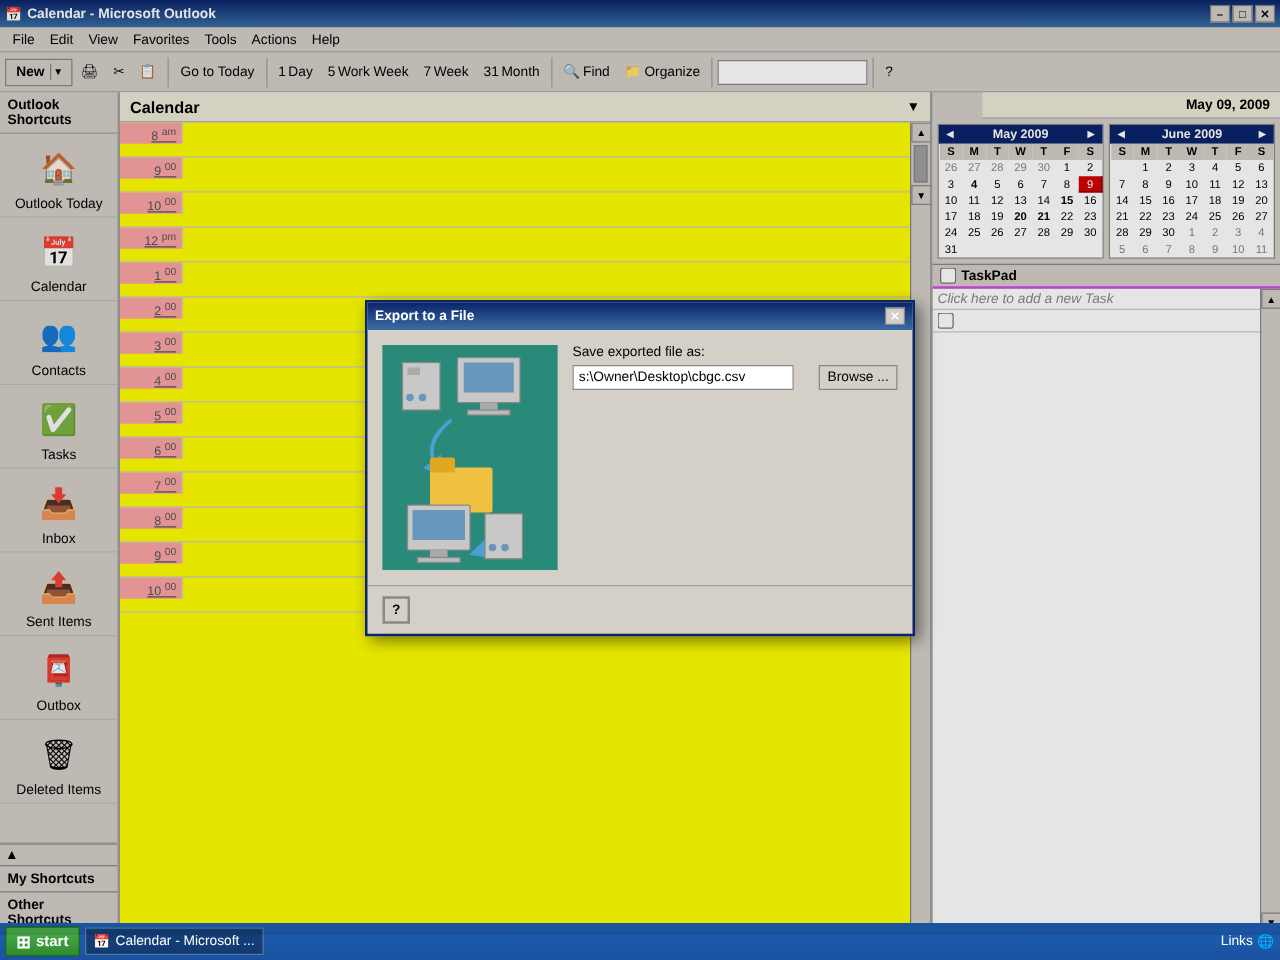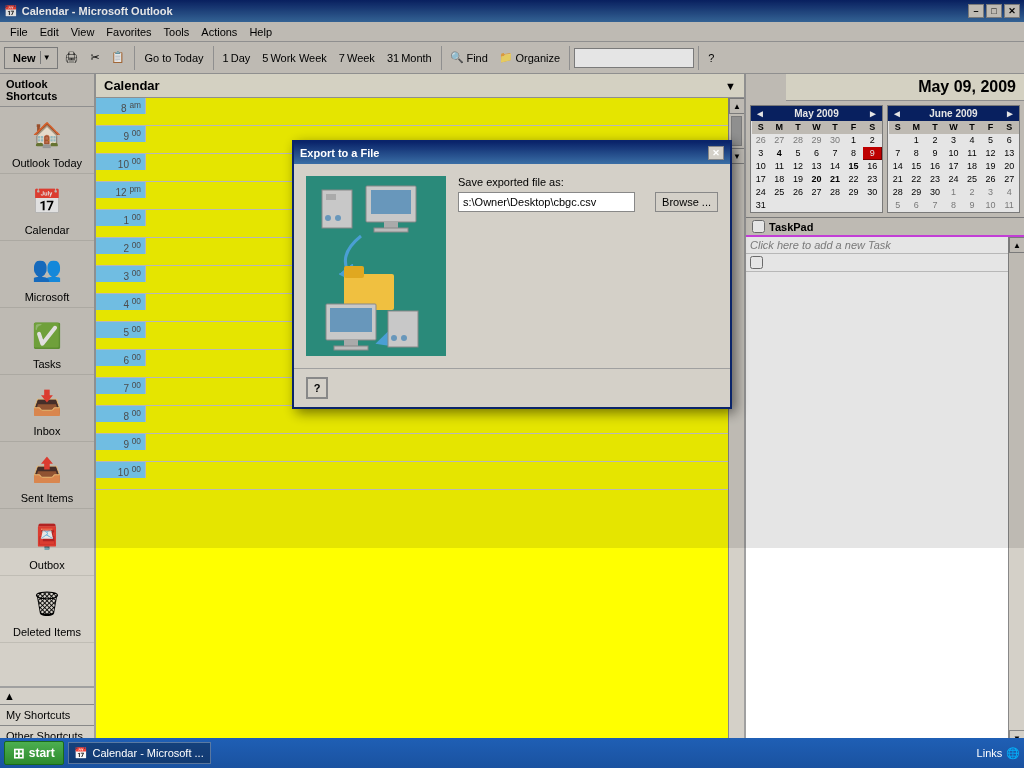--- a/index.html
+++ b/index.html
@@ -86,21 +86,21 @@
       display: flex; align-items: center; justify-content: center;
       font-size: 24px;
     }
     .sidebar-label { font-size: 11px; text-align: center; margin-top: 2px; }
 
     .sidebar-footer {
       margin-top: auto;
       border-top: 2px solid #a0a0a0;
     }
     .sidebar-footer-btn {
-      padding: 4px 6px; font-size: 11px; font-weight: normal;
+      padding: 4px 6px; font-size: 11px; font-weight: bold;
       border-top: 1px solid #888; cursor: pointer;
       background: #d4d0c8;
     }
 
     
     #calendar-area {
       flex: 1;
       display: flex; flex-direction: column;
       background: #fff;
       overflow: hidden;
@@ -122,24 +122,25 @@
       flex: 1; overflow: hidden; position: relative;
       background: #ffff00;
     }
     .time-slot {
       display: flex; align-items: flex-start;
       border-bottom: 1px solid #ccc;
       min-height: 28px;
     }
     .time-label {
       width: 50px; min-width: 50px;
-      background: #7dd3fc; border-right: 1px solid #ccc;
+      background: #fca5a5; border-right: 1px solid #ccc;
       text-align: right; padding-right: 4px;
       font-size: 10px; color: #555;
       padding-top: 2px;
+      text-decoration: underline;
     }
     .time-content { flex: 1; background: #ffff00; }
 
     .scrollbar-v {
       width: 16px; background: #d4d0c8;
       display: flex; flex-direction: column;
       border-left: 1px solid #888;
     }
     .scrollbar-btn {
       width: 16px; height: 16px; background: #d4d0c8;
@@ -153,21 +154,21 @@
 
     
     #right-panel {
       width: 280px;
       background: #d4d0c8;
       border-left: 2px solid #a0a0a0;
       display: flex; flex-direction: column;
     }
     #date-display {
       text-align: right; padding: 4px 8px;
-      font-size: 16px; font-weight: bold;
+      font-size: 11px; font-weight: bold;
       background: #ece9d8;
       border-bottom: 1px solid #a0a0a0;
       margin-left: 40px;
     }
     #mini-calendars {
       display: flex; padding: 4px; gap: 4px;
       background: #d4d0c8;
     }
     .mini-cal {
       flex: 1; background: #fff;
@@ -243,21 +244,21 @@
       color: white; font-size: 11px;
       padding: 0 6px; cursor: pointer; display: flex; align-items: center; gap: 4px;
     }
     .taskbar-item.active { background: rgba(0,0,0,0.3); }
     #taskbar-right {
       margin-left: auto; display: flex; align-items: center; gap: 4px; color: white; font-size: 11px;
     }
 
     
     #dialog-overlay {
-      position: fixed; top: 0; left: 0; width: 1024px; height: 548px;
+      position: fixed; top: 0; left: 0; width: 1024px; height: 748px;
       background: rgba(0,0,0,0.1); z-index: 100;
       display: flex; align-items: center; justify-content: center;
     }
     #dialog {
       width: 440px;
       background: #d4d0c8;
       border: 2px solid #0a246a;
       box-shadow: 4px 4px 12px rgba(0,0,0,0.5);
     }
     #dialog-titlebar {
@@ -393,21 +394,21 @@
     <div class="sidebar-item">
       <div class="sidebar-icon">🏠</div>
       <div class="sidebar-label">Outlook Today</div>
     </div>
     <div class="sidebar-item">
       <div class="sidebar-icon">📅</div>
       <div class="sidebar-label">Calendar</div>
     </div>
     <div class="sidebar-item">
       <div class="sidebar-icon">👥</div>
-      <div class="sidebar-label">Microsoft</div>
+      <div class="sidebar-label">Contacts</div>
     </div>
     <div class="sidebar-item">
       <div class="sidebar-icon">✅</div>
       <div class="sidebar-label">Tasks</div>
     </div>
     <div class="sidebar-item">
       <div class="sidebar-icon">📥</div>
       <div class="sidebar-label">Inbox</div>
     </div>
     <div class="sidebar-item">

